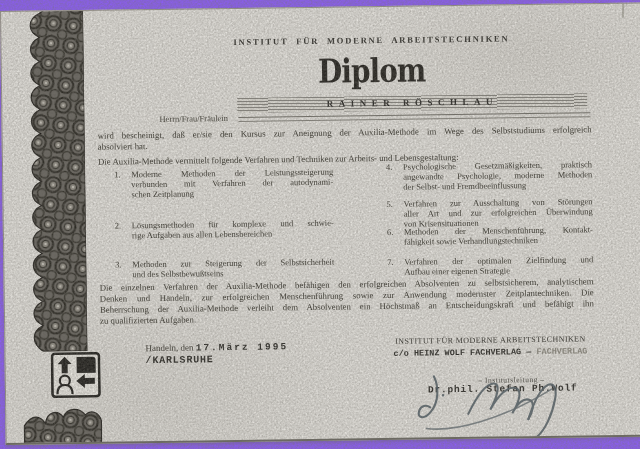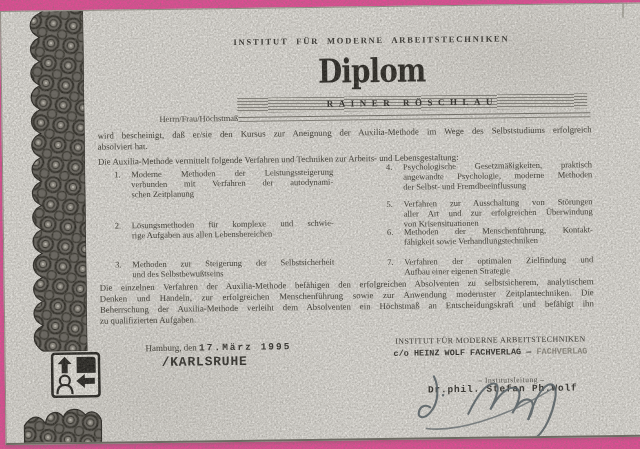--- a/index.html
+++ b/index.html
@@ -1,16 +1,16 @@
 <!DOCTYPE html>
 <html><head>
 <meta charset="utf-8">
 <style>
   html,body{margin:0;padding:0;background:#d8d6d0;}
-  .stage{position:relative;width:640px;height:449px;overflow:hidden;background:#ec4899;
+  .stage{position:relative;width:640px;height:449px;overflow:hidden;background:#8b5cf6;
          font-family:"Liberation Serif","DejaVu Serif",serif;}
   .green-edge{position:absolute;left:0;top:104px;width:9px;height:345px;
 imagen      background:linear-gradient(180deg,#40604f 0%,#55744e 40%,#7d9e57 80%,#8fae60 100%);}
   .paper{position:absolute;left:0;top:11px;width:704px;height:431px;
       background:
         radial-gradient(ellipse 220px 120px at 520px 50px, rgba(178,174,166,.22), transparent 70%),
         radial-gradient(ellipse 300px 180px at 140px 390px, rgba(172,169,161,.18), transparent 70%),
         #e6e4df;
       border:1px solid #97938a;border-bottom:2px solid #69675f;
       box-shadow:0 2px 3px rgba(100,98,90,.35);
@@ -33,21 +33,21 @@
   .jl{text-align:justify;text-align-last:justify;}
   .line{display:block;}
   .item{display:flex;font-size:8.5px;line-height:9.8px;color:#34322a;}
   .item .num{width:17px;flex:none;}
   .item .itxt{flex:1;}
   .colL{left:111px;width:219px;}
   .colR{left:383px;width:206px;}
   .dateline{left:140px;top:333px;font-size:9px;color:#35332b;white-space:nowrap;}
   .mono{font-family:"Liberation Mono","DejaVu Sans Mono",monospace;font-weight:bold;color:#2a2925;}
   .dateval{font-size:9.5px;letter-spacing:2px;}
-  .branch{left:156px;top:345px;font-size:13px;letter-spacing:.8px;}
+  .branch{left:140px;top:345px;font-size:10px;letter-spacing:.8px;}
   .issuer1{left:378px;top:330px;width:214px;text-align:center;font-size:8px;letter-spacing:.4px;color:#2f2e29;}
   .issuer2{left:378px;top:342px;width:214px;text-align:center;font-size:8.5px;}
   .issuer2 .faded{color:#8d8a80;}
   .role{left:428px;top:370px;width:155px;text-align:center;font-size:7.5px;color:#45443e;letter-spacing:.5px;}
   .signatory{left:422px;top:378px;font-size:9.5px;letter-spacing:.8px;}
   .edge-mark{left:621px;top:0;width:2px;height:14px;background:#b3b1a9;transform:rotate(2deg);}
   .noise{position:absolute;left:0;top:0;z-index:6;pointer-events:none;}
   svg{display:block;}
 </style>
 </head>
@@ -94,21 +94,21 @@
       </g>
       <path d="M25.5 29 L34 22 L34 26 L44 26 L44 32 L34 32 L34 36 Z" fill="#1d1c19"></path>
     </svg>
 
     <div class="abs hdr">INSTITUT FÜR MODERNE ARBEITSTECHNIKEN</div>
     <div class="abs title">Diplom</div>
 
     <div class="abs band">
       <span>RAINER RÖSCHLAU</span>
     </div>
-    <div class="abs salut">Herrn/Frau/Höchstmaß</div>
+    <div class="abs salut">Herrn/Frau/Fräulein</div>
     <div class="abs rule"></div>
 
     <div class="abs para p1">
       <span class="line jl">wird bescheinigt, daß er/sie den Kursus zur Aneignung der Auxilia-Methode im Wege des Selbststudiums erfolgreich</span>
       <span class="line">absolviert hat.</span>
     </div>
     <div class="abs para intro">Die Auxilia-Methode vermittelt folgende Verfahren und Techniken zur Arbeits- und Lebensgestaltung:</div>
 
     <div class="abs item colL" style="top:160px;">
       <span class="num">1.</span>
@@ -165,21 +165,21 @@
     </div>
 
     <div class="abs para closing">
       <span class="line jl">Die einzelnen Verfahren der Auxilia-Methode befähigen den erfolgreichen Absolventen zu selbstsicherem, analytischem</span>
       <span class="line jl">Denken und Handeln, zur erfolgreichen Menschenführung sowie zur Anwendung modernster Zeitplantechniken. Die</span>
       <span class="line jl">Beherrschung der Auxilia-Methode verleiht dem Absolventen ein Höchstmaß an Entscheidungskraft und befähigt ihn</span>
       <span class="line">zu qualifizierten Aufgaben.</span>
     </div>
 
     <div class="abs dateline">
-      <span>Hamburg, den</span>
+      <span>Handeln, den</span>
       <span class="mono dateval">17.März 1995</span>
     </div>
     <div class="abs mono branch">/KARLSRUHE</div>
 
     <div class="abs issuer1">INSTITUT FÜR MODERNE ARBEITSTECHNIKEN</div>
     <div class="abs mono issuer2">
       <span>c/o HEINZ WOLF FACHVERLAG —</span>
       <span class="faded">FACHVERLAG</span>
     </div>
     <div class="abs role">– Institutsleitung –</div>

